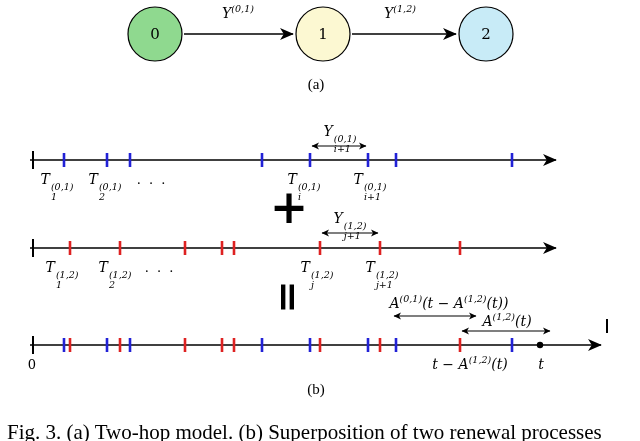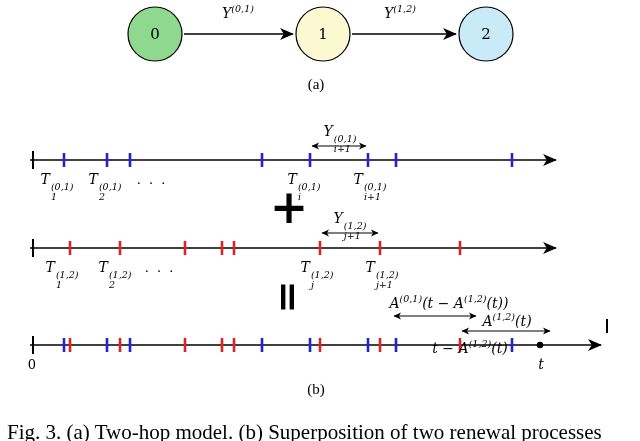--- a/index.html
+++ b/index.html
@@ -134,21 +134,21 @@
             <span class="ssup">(1,2)</span>
             <span class="ssub">j</span>
           </span></span></div>
       <div class="lbl" style="left: 382px; top: 257px;"><span class="math"><span>T</span><span class="stack">
             <span class="ssup">(1,2)</span>
             <span class="ssub">j+1</span>
           </span></span></div>
       <div class="lbl" style="left: 437px; top: 293px; margin-left: 12px;"><span class="math"><span>A</span><span class="sup1">(0,1)</span><span>(t − A</span><span class="sup1">(1,2)</span><span>(t))</span></span></div>
       <div class="lbl" style="left: 507px; top: 311px;"><span class="math"><span>A</span><span class="sup1">(1,2)</span><span>(t)</span></span></div>
       <div class="lbl" style="left: 33px; top: 354px;"><span class="math plain"><span>0</span></span></div>
-      <div class="lbl" style="left: 470px; top: 338px;"><span class="math"><span>t − A</span><span class="sup1">(1,2)</span><span>(t)</span></span></div>
+      <div class="lbl" style="left: 470px; top: 354px;"><span class="math"><span>t − A</span><span class="sup1">(1,2)</span><span>(t)</span></span></div>
       <div class="lbl" style="left: 541px; top: 354px;"><span class="math"><span>t</span></span></div>
       <div class="op" style="left: 289px; top: 207px; font-size: 46px; transform: translate(-50%, -50%) rotate(0deg);">+</div>
       <div class="op" style="left: 289px; top: 297px; font-size: 40px; transform: translate(-50%, -50%) rotate(90deg);">=</div>
     </div>
 
   <div class="sublabel a">(a)</div>
   <div class="sublabel b">(b)</div>
   <div class="caption">Fig. 3.   (a) Two-hop model. (b) Superposition of two renewal processes</div>
 </div>
 

